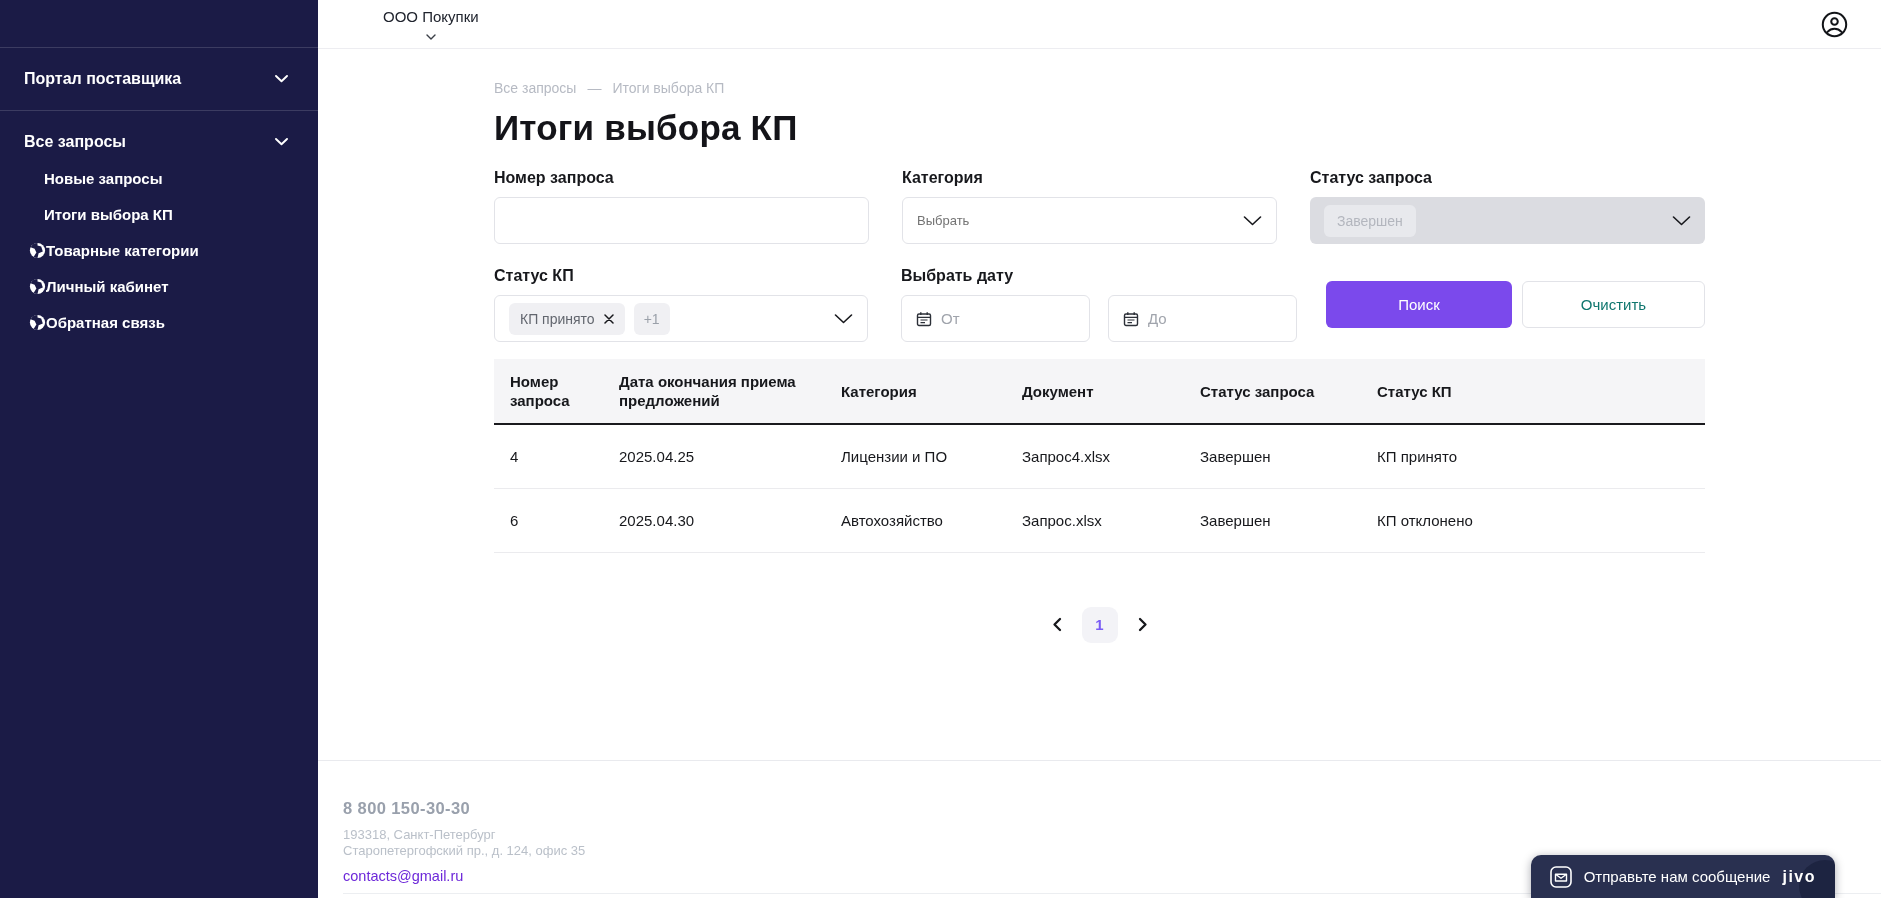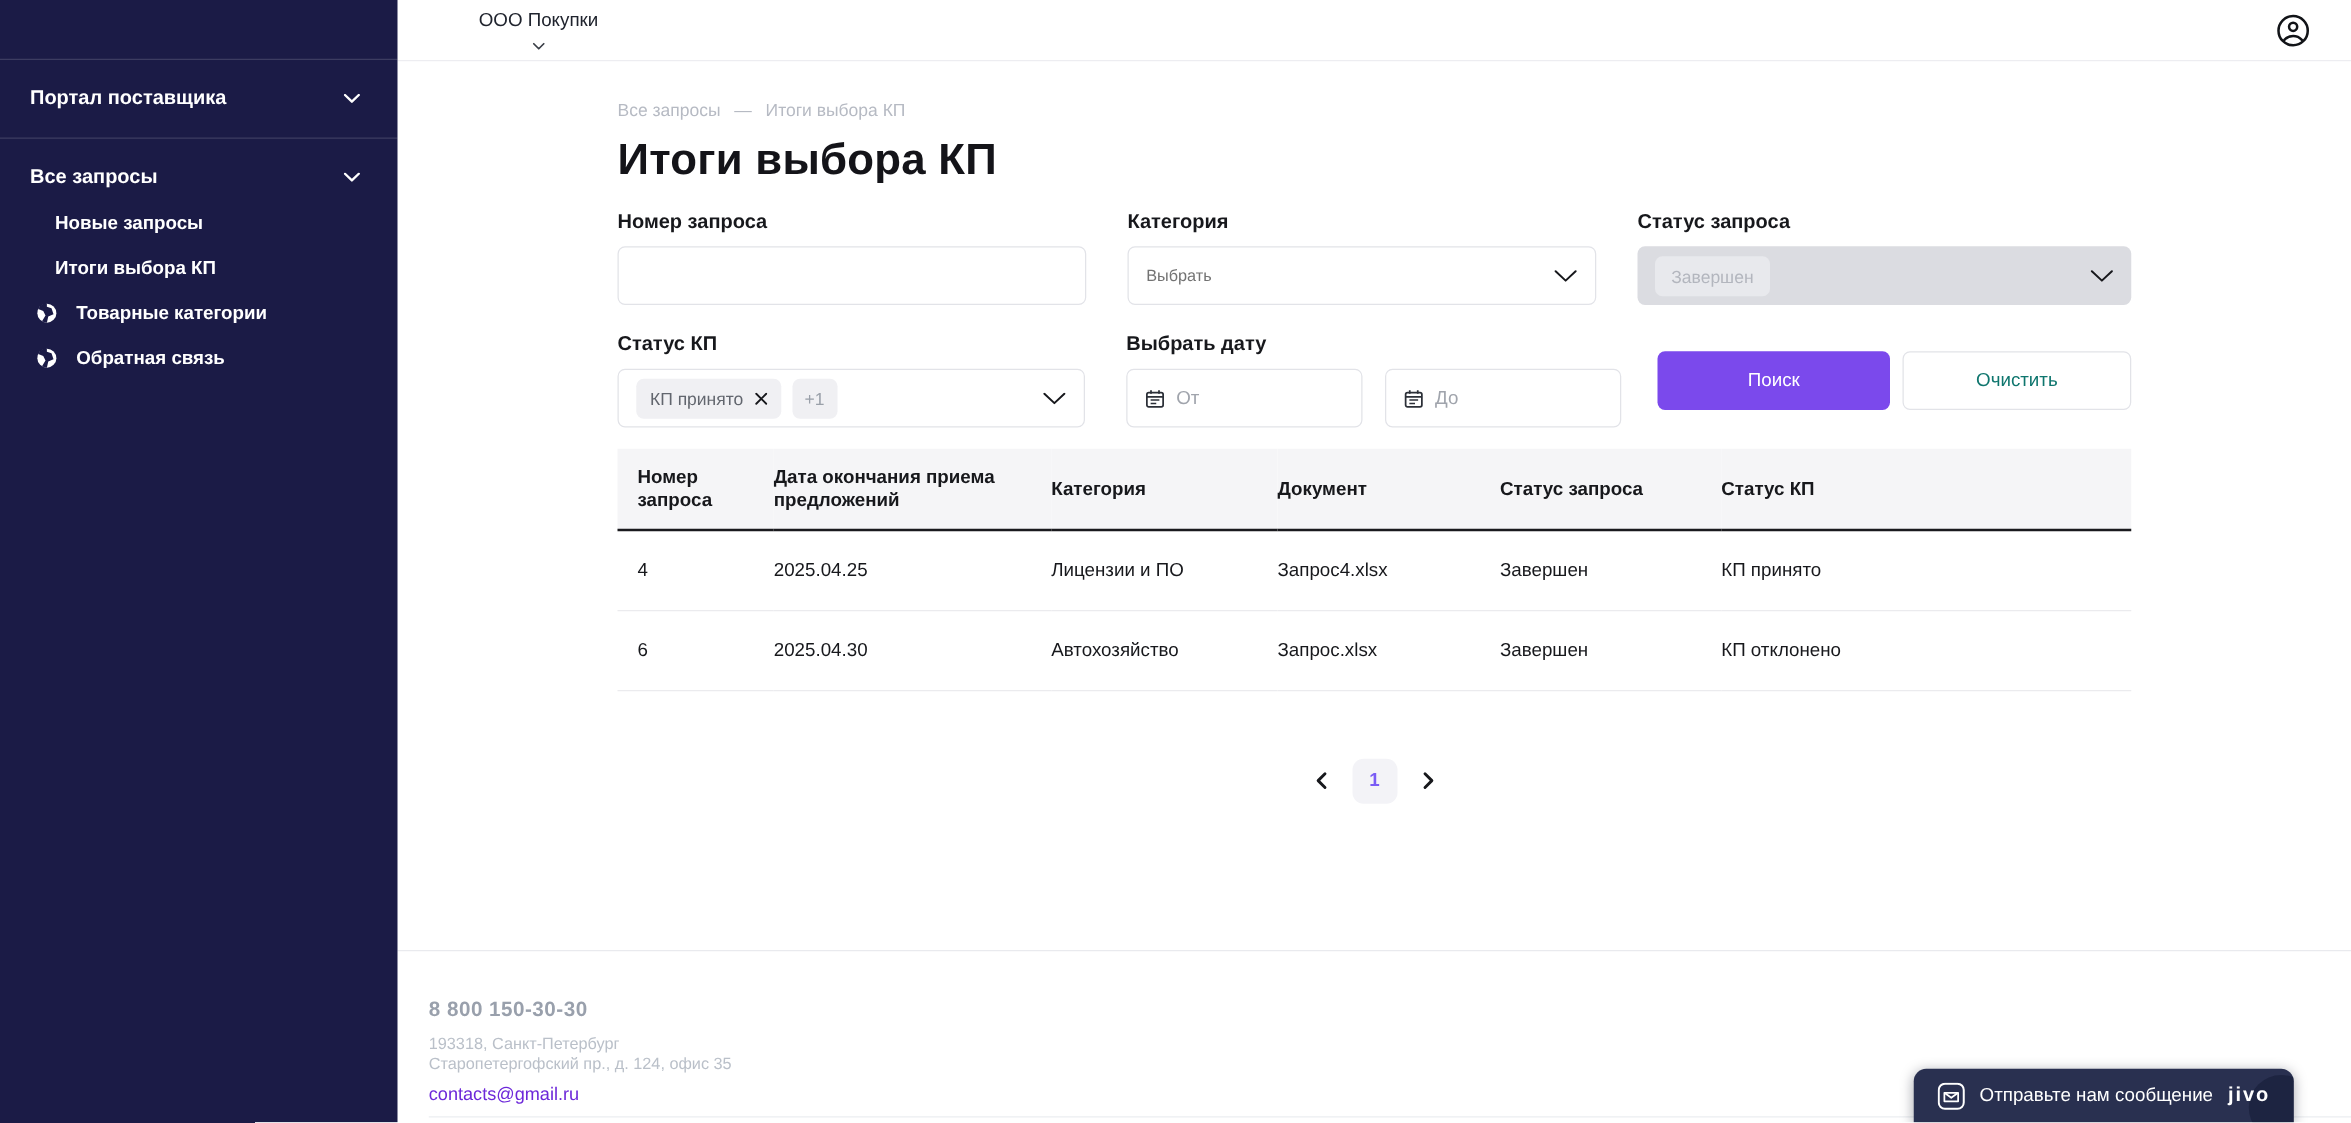--- a/index.html
+++ b/index.html
@@ -10,21 +10,21 @@
   
   .sidebar { position:absolute; left:0; top:0; bottom:0; width:318px; background:#1b1b46; z-index:6; }
   .sb-top { height:48px; border-bottom:1px solid rgba(255,255,255,.15); }
   .sb-portal { height:63px; display:flex; align-items:center; justify-content:space-between;
                padding:0 30px 0 24px; border-bottom:1px solid rgba(255,255,255,.15);
                color:#fff; font-weight:700; font-size:16px; cursor:pointer; }
   .sb-group-head { margin-top:13px; height:36px; display:flex; align-items:center; justify-content:space-between;
                    padding:0 30px 0 24px; color:#fff; font-weight:700; font-size:16px; cursor:pointer; }
   .sb-sub-item { height:36px; display:flex; align-items:center; padding-left:44px;
                  font-size:15px; font-weight:700; color:#fff; cursor:pointer; }
-  .sb-link { height:36px; display:flex; align-items:center; padding-left:29px; gap:15px;
+  .sb-link { height:36px; display:flex; align-items:center; padding-left:29px; 
              font-size:15px; font-weight:700; color:#fff; cursor:pointer; }
   .sb-chevron { width:13px; height:8px; color:#fff; flex:none; }
   .globe { width:17px; height:17px; flex:none; }
 
   
   .topbar { position:absolute; left:318px; right:0; top:0; height:49px; background:#fff;
             border-bottom:1px solid #ededf1; display:flex; align-items:center; z-index:5; }
   .company { margin-left:65px; display:flex; align-items:center; gap:9px; font-size:15px; color:#20242e; cursor:pointer;flex-direction:column; }
   .company-chevron { width:10px; height:6px; color:#3a3f47; }
   .avatar-btn { position:absolute; right:33px; top:11px; width:27px; height:27px; cursor:pointer; color:#121418; }
@@ -141,20 +141,27 @@
       </div>
     </nav>
 
     <nav>
       <div class="sb-link">
         <svg class="globe" viewBox="0 0 17 17">
           <circle cx="8.5" cy="8.5" r="7.6" fill="#ffffff"></circle>
           <path d="M8.5 .9 A7.6 7.6 0 0 0 1.6 5.2 L5.6 6.8 L7.4 10.4 L4.6 14.9 A7.6 7.6 0 0 0 8.5 16.1 L9.6 11.2 L13.8 9.4 L12.2 4.6 L8.5 3.4 Z" fill="#1b1b46"></path>
         </svg>
         <span>Товарные категории</span>
+      </div>
+      <div class="sb-link">
+        <svg class="globe" viewBox="0 0 17 17">
+          <circle cx="8.5" cy="8.5" r="7.6" fill="#ffffff"></circle>
+          <path d="M8.5 .9 A7.6 7.6 0 0 0 1.6 5.2 L5.6 6.8 L7.4 10.4 L4.6 14.9 A7.6 7.6 0 0 0 8.5 16.1 L9.6 11.2 L13.8 9.4 L12.2 4.6 L8.5 3.4 Z" fill="#1b1b46"></path>
+        </svg>
+        <span>Личный кабинет</span>
       </div>
       <div class="sb-link">
         <svg class="globe" viewBox="0 0 17 17">
           <circle cx="8.5" cy="8.5" r="7.6" fill="#ffffff"></circle>
           <path d="M8.5 .9 A7.6 7.6 0 0 0 1.6 5.2 L5.6 6.8 L7.4 10.4 L4.6 14.9 A7.6 7.6 0 0 0 8.5 16.1 L9.6 11.2 L13.8 9.4 L12.2 4.6 L8.5 3.4 Z" fill="#1b1b46"></path>
         </svg>
         <span>Обратная связь</span>
       </div>
     </nav>
   </aside>

